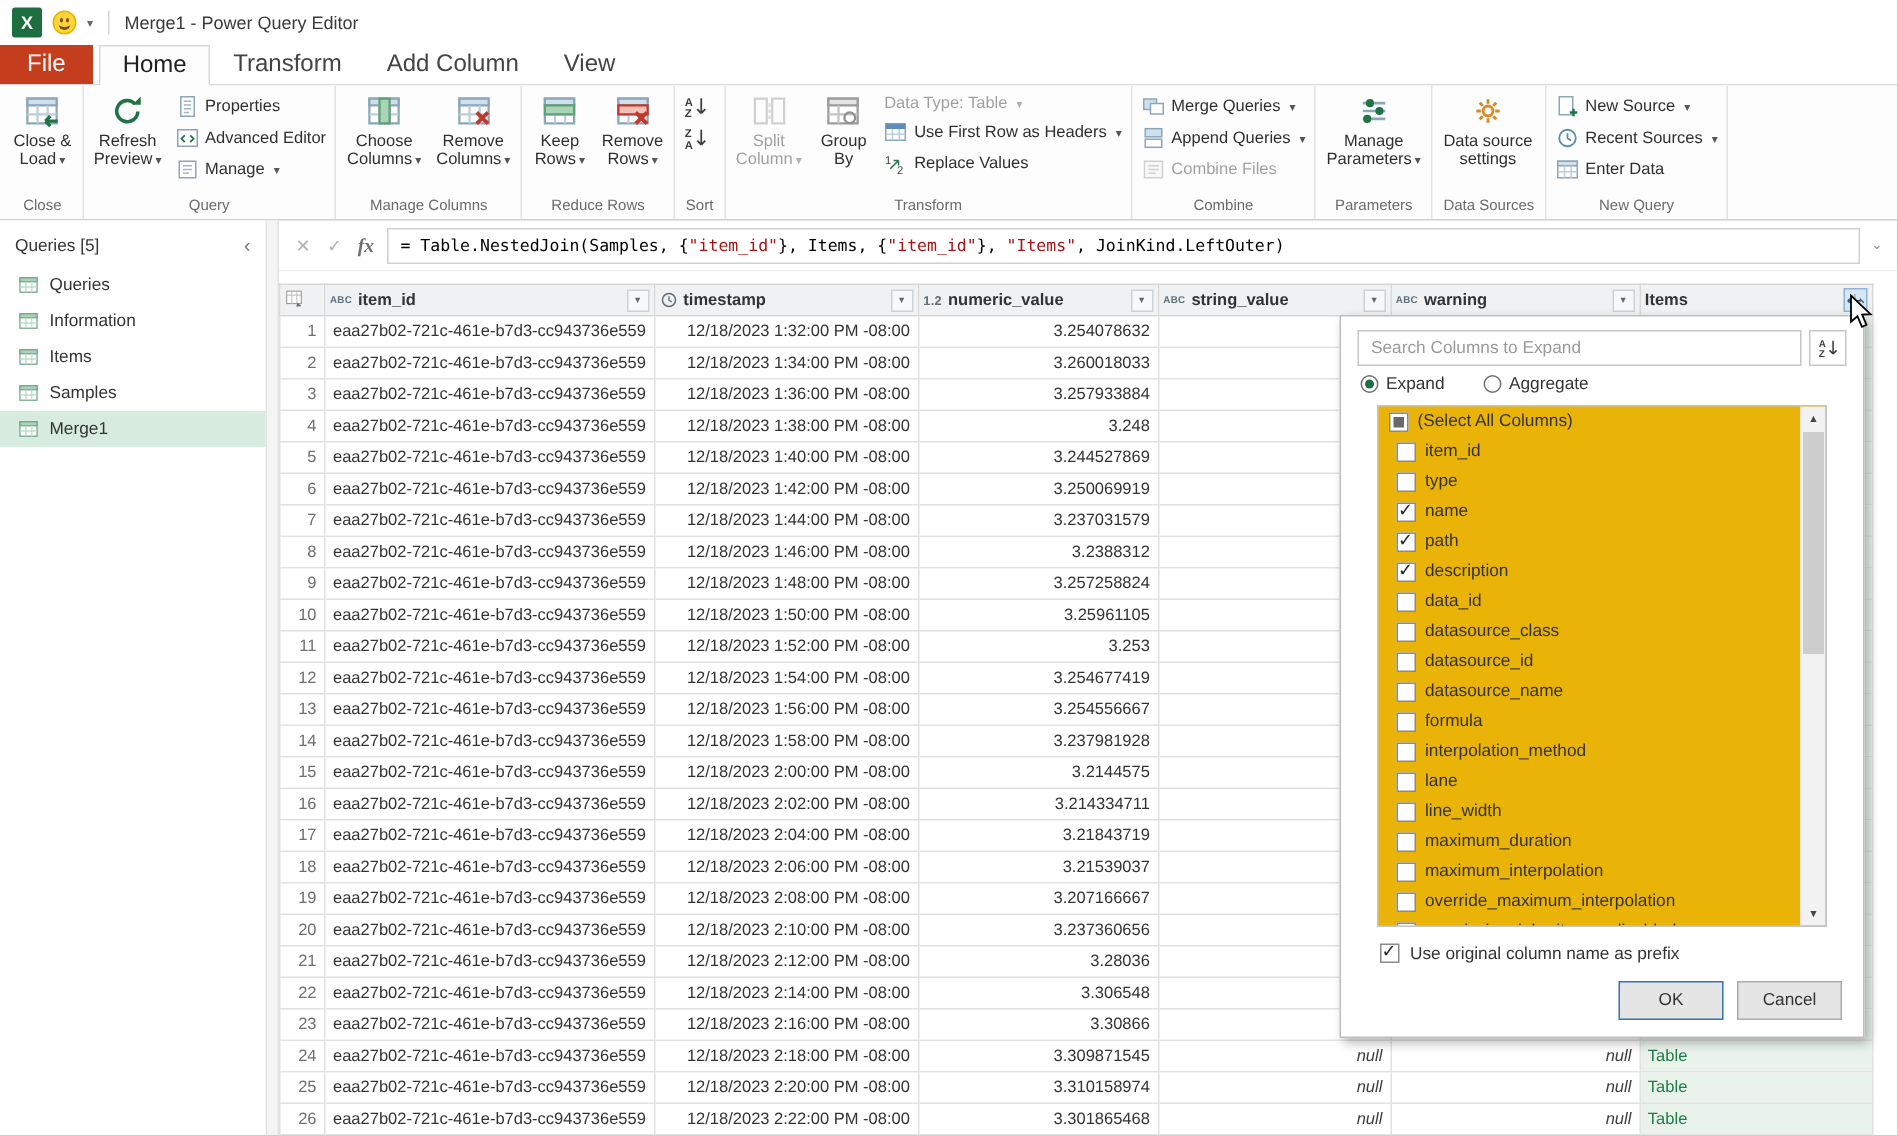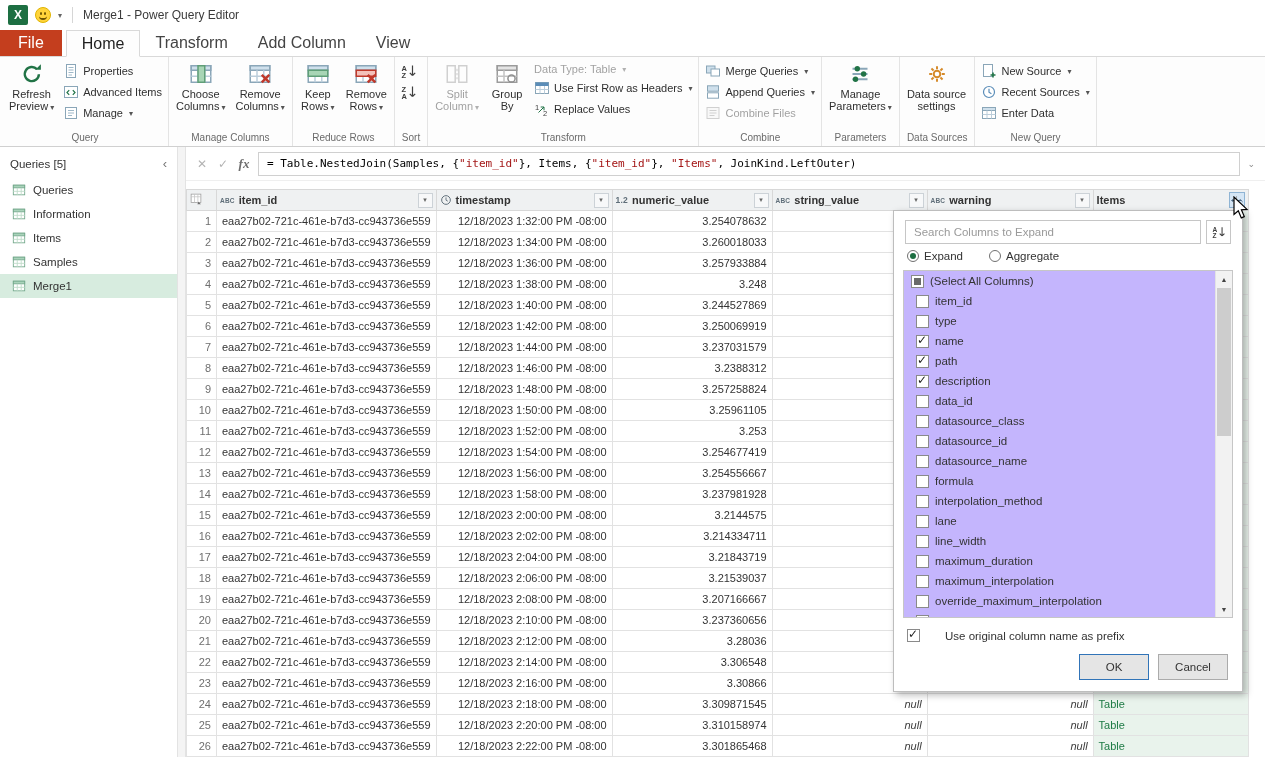--- a/index.html
+++ b/index.html
@@ -73,32 +73,32 @@
 .popup{position:absolute;left:893px;top:210px;width:350px;height:482px;background:#fff;border:1px solid #bdbdbd;
   box-shadow:3px 3px 7px rgba(0,0,0,.28);z-index:50;font-size:11.5px}
 .pp-search{display:flex;gap:5px;margin:9px 11px 6px}
 .pp-search input{flex:1;height:24px;border:1px solid #c6c6c6;padding:0 8px;font:inherit;font-family:inherit;color:#333;outline:none}
 .pp-search input::placeholder{color:#9a9a9a}
 .pp-sort{width:25px;height:24px;border:1px solid #c6c6c6;background:#fff;display:flex;align-items:center;justify-content:center}
 .pp-radios{display:flex;gap:26px;margin:3px 13px 8px}
 .radio{display:flex;align-items:center;gap:5px}
 .radio .circ{width:12px;height:12px;border:1px solid #707070;border-radius:50%;position:relative;background:#fff}
 .radio.sel .circ:after{content:"";position:absolute;inset:2px;background:#1d6f42;border-radius:50%}
-.pp-list{position:relative;margin:0 9px;border:1px solid #c6c6c6;height:348px;overflow:hidden;background:#c4b5fd}
+.pp-list{position:relative;margin:0 24px;border:1px solid #c6c6c6;height:348px;overflow:hidden;background:#eab308}
 .pp-row{display:flex;align-items:center;gap:6px;height:20px;padding-left:7px}
 .pp-row.child{padding-left:12px}
 .pp-lbl{color:#333}
 .cb{width:13px;height:13px;border:1px solid #8a8a8a;background:#fff;flex:none;position:relative}
 .cb.checked:after{content:"✓";position:absolute;left:0px;top:-3px;font-size:12px;font-weight:bold;color:#222}
 .cb.ind:after{content:"";position:absolute;inset:2px;background:#6a6a6a}
 .pp-scroll{position:absolute;top:0;right:0;bottom:0;width:17px;background:#f2f2f2;border-left:1px solid #e3e3e3}
 .pp-scroll .up,.pp-scroll .dn{position:absolute;left:0;right:0;height:16px;display:flex;align-items:center;justify-content:center;font-size:7px;color:#444}
 .pp-scroll .up{top:0}.pp-scroll .dn{bottom:0}
 .pp-scroll .thumb{position:absolute;left:1px;right:1px;top:17px;height:148px;background:#cdcdcd}
-.pp-prefix{display:flex;align-items:center;gap:25px;margin:11px 13px}
+.pp-prefix{display:flex;align-items:center;gap:7px;margin:11px 26px}
 .pp-buttons{position:absolute;right:14px;bottom:11px;display:flex;gap:9px}
 .btn{min-width:70px;height:24px;display:flex;align-items:center;justify-content:center;padding:12px 12px;
   border:1px solid #ababab;background:#e5e5e5;font-size:11.5px;color:#333}
 .btn.primary{border-color:var(--ok-border,#3174b8)}
 
 .cursor{position:absolute;left:1233px;top:196px;z-index:200}
 </style>
 </head>
 <body>
 
@@ -123,20 +123,39 @@
       <div class="tab">Add Column</div>
       <div class="tab">View</div>
     </div>
 
   <div class="ribbon" id="ribbon">
       <div class="rgroup">
         <div class="rgroup-items">
           <div class="rbig">
             <span class="ricon" style="height: 24px; width: 24px;">
               <svg width="24" height="24" viewBox="0 0 16 16">
+                <rect x="1.5" y="2.5" width="13" height="11" fill="#fff" stroke="#8aa6b8"></rect>
+                <rect x="1.5" y="2.5" width="13" height="3" fill="#cfe0ec" stroke="#8aa6b8"></rect>
+                <path d="M1.5 9.5h13M6 5.5v8M10.5 5.5v8" stroke="#bccedb" fill="none"></path>
+                <path d="M15 12.5h-5.5m0 0l2.2-2.2m-2.2 2.2l2.2 2.2" stroke="#217346" stroke-width="1.5" fill="none"></path>
+              </svg>
+            </span>
+            <div class="lbl">
+              <div>Close &amp;</div>
+              <div>Load<span class="arrow">▾</span></div>
+            </div>
+          </div>
+        </div>
+        <div class="rgroup-label">Close</div>
+      </div>
+      <div class="rgroup">
+        <div class="rgroup-items">
+          <div class="rbig">
+            <span class="ricon" style="height: 24px; width: 24px;">
+              <svg width="24" height="24" viewBox="0 0 16 16">
                 <path d="M12.6 8.2a4.7 4.7 0 1 1-1.3-3.4" stroke="#217346" stroke-width="1.6" fill="none"></path>
                 <path d="M13.9 1.5v3.7h-3.7z" fill="#217346"></path>
               </svg>
             </span>
             <div class="lbl">
               <div>Refresh</div>
               <div>Preview<span class="arrow">▾</span></div>
             </div>
           </div>
           <div class="rstack">
@@ -149,21 +168,21 @@
               </span>
               <span>Properties</span>
             </div>
             <div class="rsmall">
               <span class="ricon" style="height: 16px; width: 16px;">
                 <svg width="16" height="16" viewBox="0 0 16 16">
                   <rect x="1.5" y="2.5" width="13" height="11" fill="#fff" stroke="#8aa6b8"></rect>
                   <path d="M6.2 6.2L4 8.5l2.2 2.3M9.8 6.2L12 8.5l-2.2 2.3" stroke="#217346" stroke-width="1.2" fill="none"></path>
                 </svg>
               </span>
-              <span>Advanced Items</span>
+              <span>Advanced Editor</span>
             </div>
             <div class="rsmall">
               <span class="ricon" style="height: 16px; width: 16px;">
                 <svg width="16" height="16" viewBox="0 0 16 16">
                   <rect x="2.5" y="2.5" width="11" height="11" fill="#fff" stroke="#8aa6b8"></rect>
                   <path d="M5 5.5h6M5 8h6M5 10.5h4" stroke="#9fb8c8" fill="none"></path>
                 </svg>
               </span>
               <span>Manage</span>
               <span class="arrow">▾</span>

